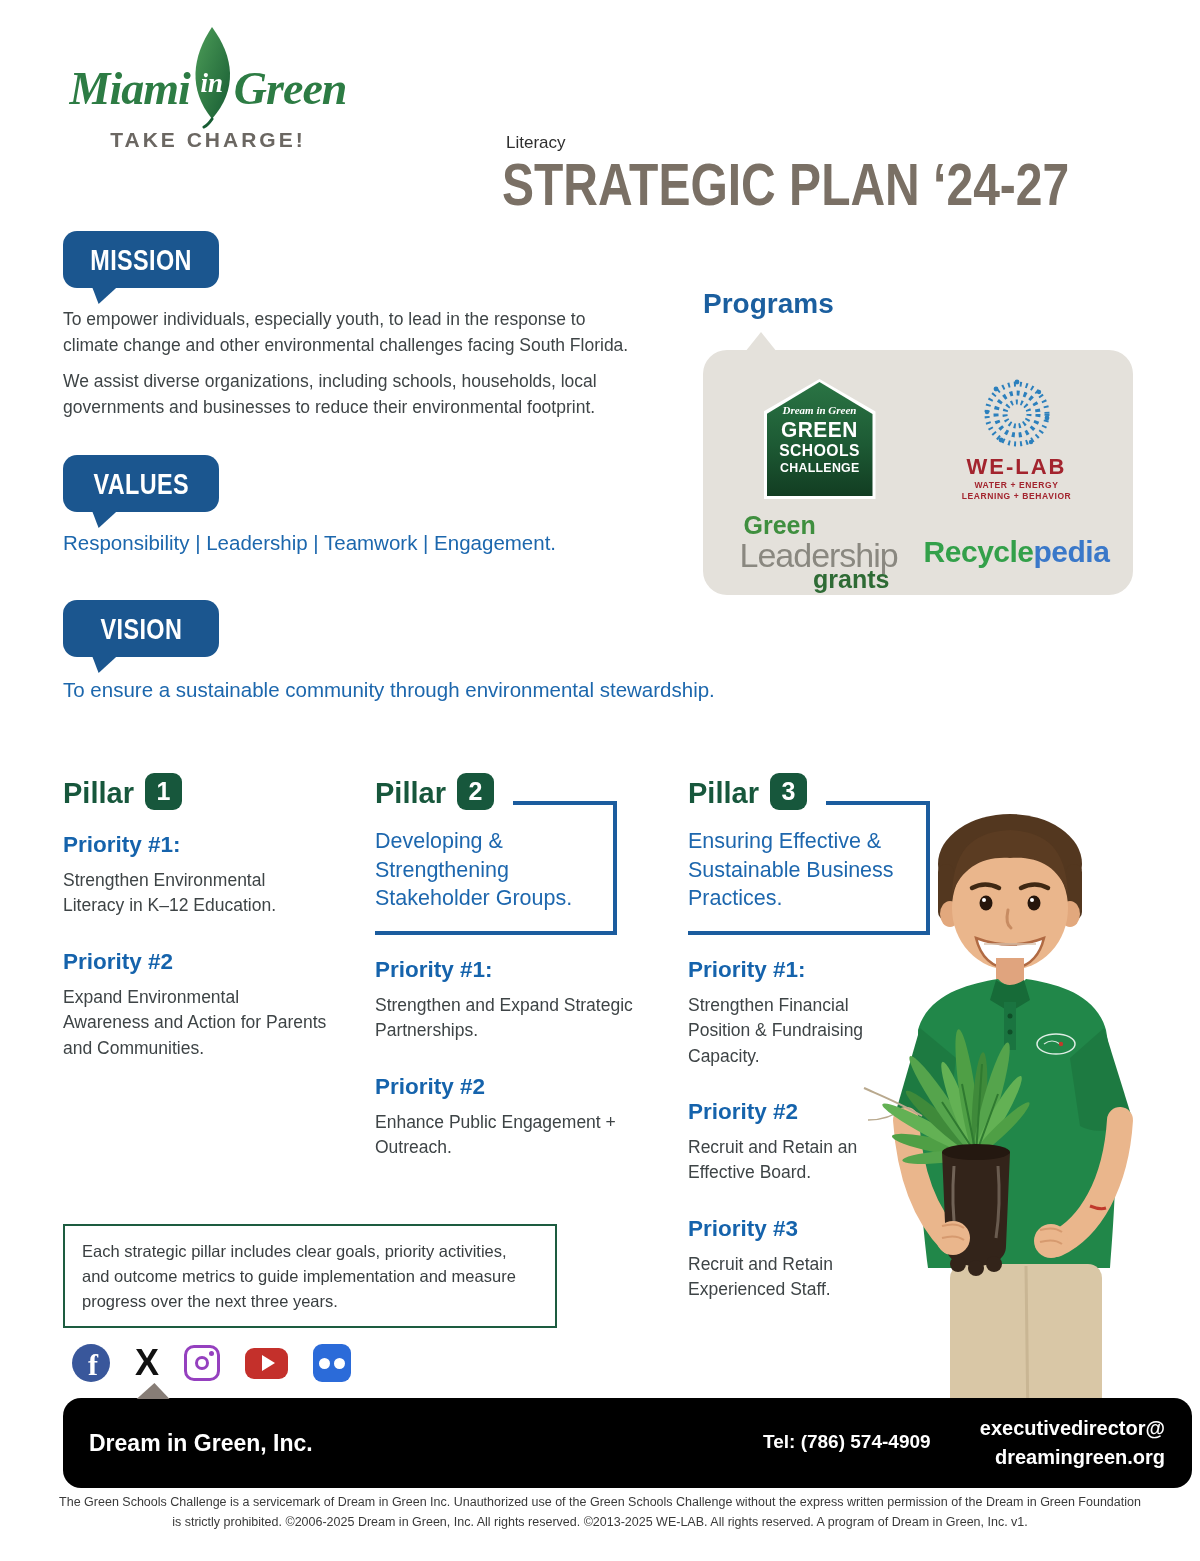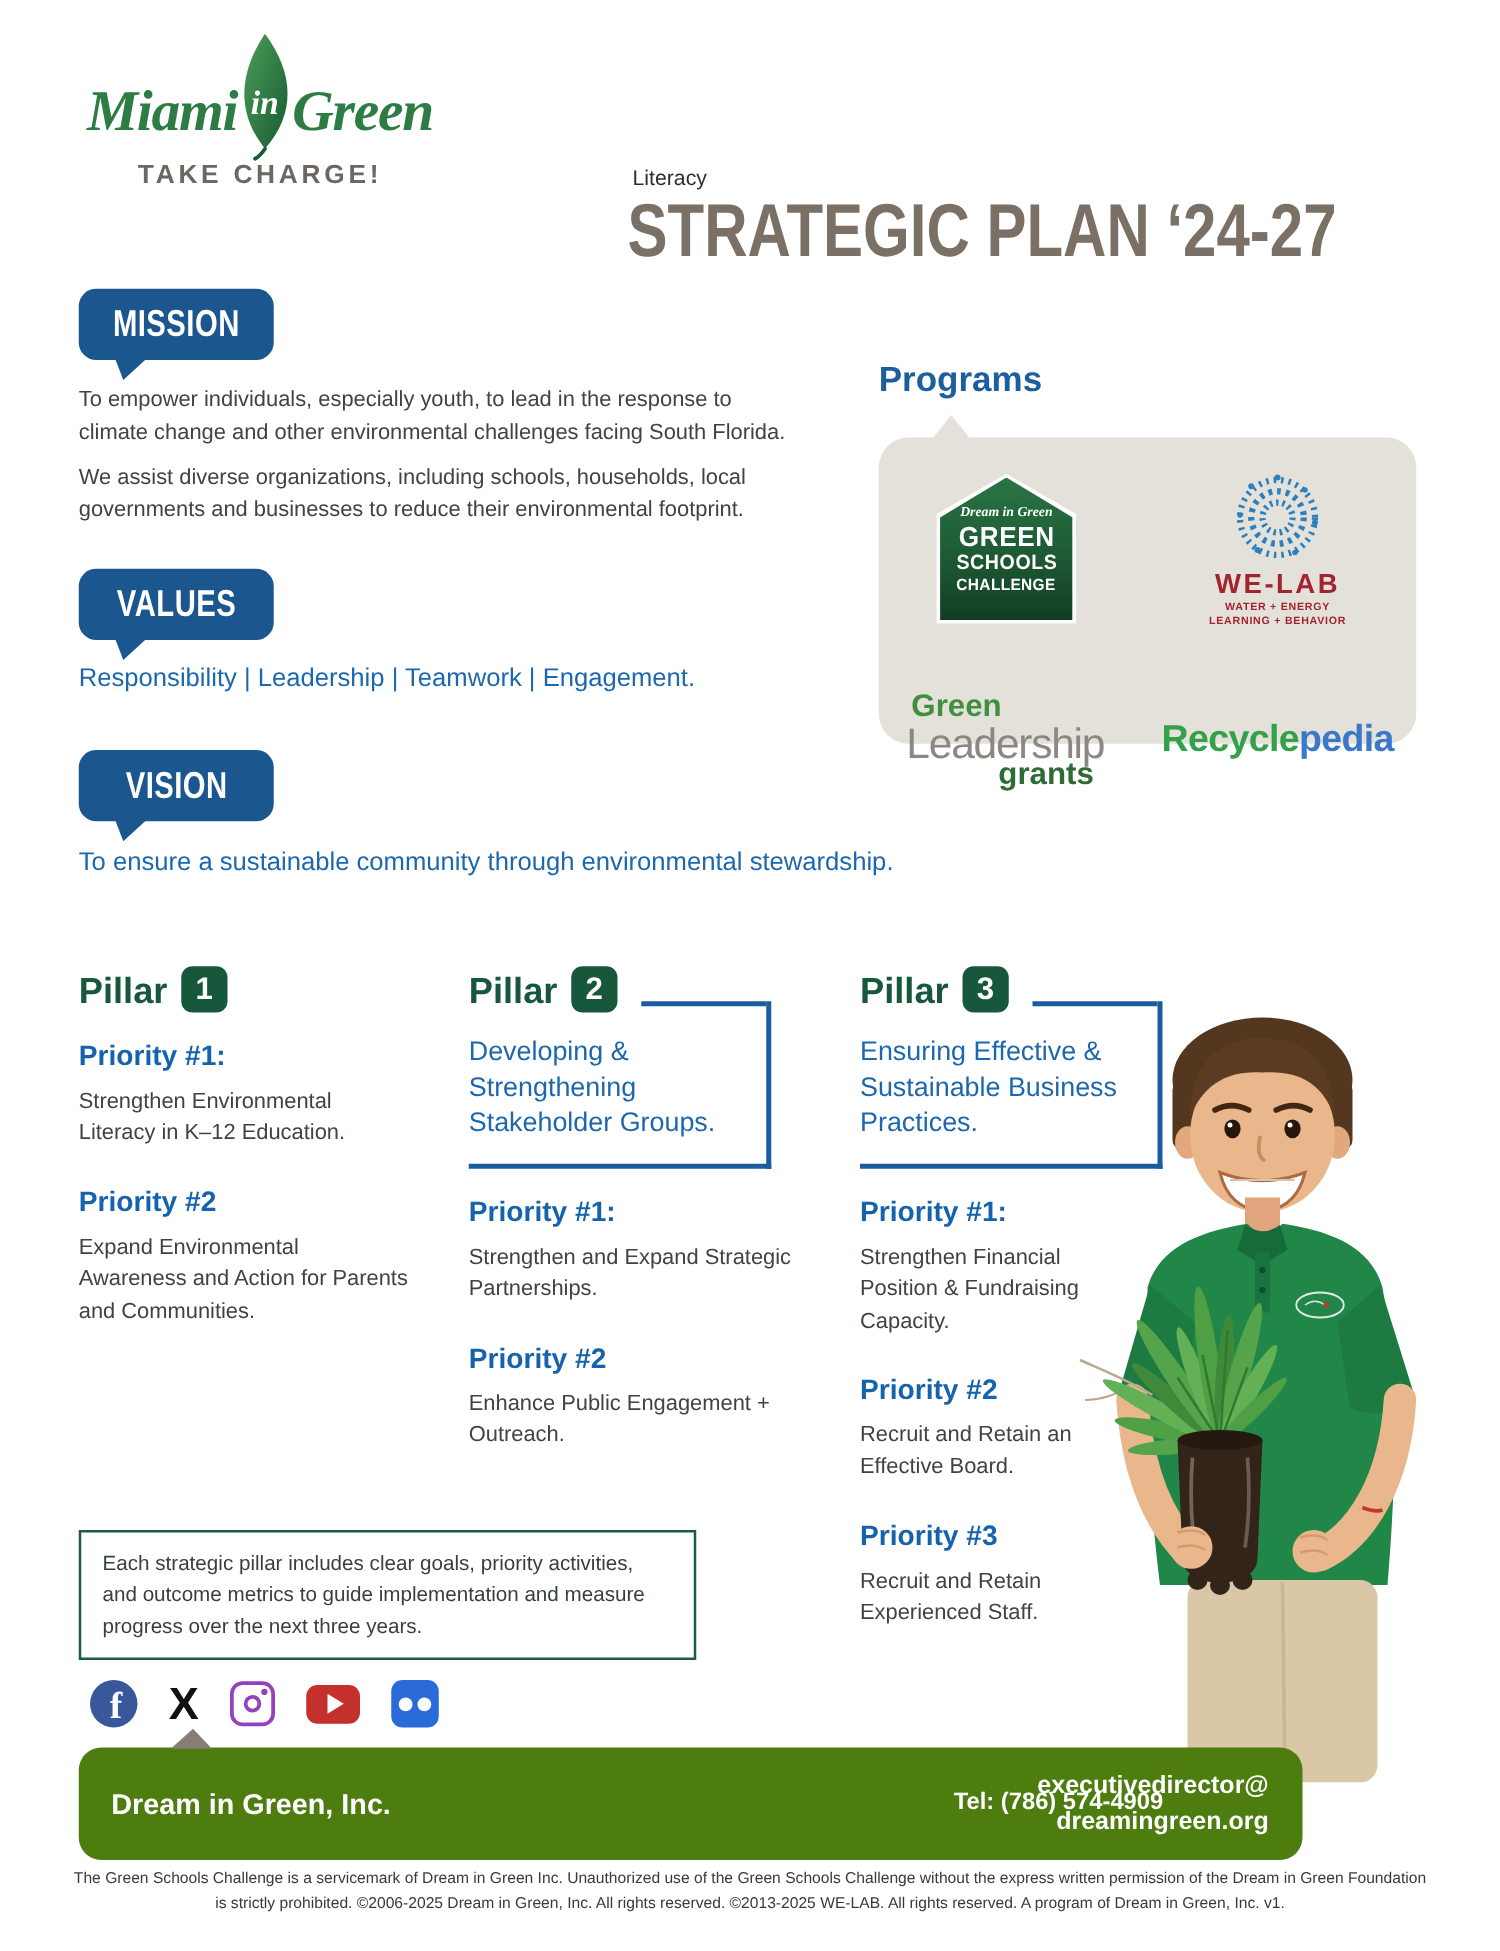--- a/index.html
+++ b/index.html
@@ -28,21 +28,21 @@
   .body-text { color:#3e4446; font-size:17.5px; line-height:1.5; }
   .preline { white-space:pre-line; }
   .mission-p1 { position:absolute; left:63px; top:306px; width:600px; }
   .mission-p2 { position:absolute; left:63px; top:368px; width:600px; }
   .values-line { position:absolute; left:63px; top:531px; font-size:20.5px; color:#1c67ad; }
   .vision-line { position:absolute; left:63px; top:678px; font-size:20.5px; color:#1c67ad; }
 
   
   .programs-heading { position:absolute; left:703px; top:288px; font-size:28px; font-weight:bold; color:#1b5f9f; }
   .programs-box { position:absolute; left:703px; top:350px; width:430px; height:245px; background:#e4e1db; border-radius:24px;
-    display:grid; grid-template-columns:1fr 1fr; grid-template-rows:150px 1fr; padding:14px 18px 10px; align-items:center; justify-items:center;gap:40px; }
+    display:grid; grid-template-columns:1fr 1fr; grid-template-rows:150px 1fr; padding:14px 18px 10px; align-items:center; justify-items:center; }
   .programs-tail { position:absolute; left:42px; top:-18px; width:0; height:0;
     border-left:16px solid transparent; border-right:16px solid transparent; border-bottom:20px solid #e4e1db; }
 
   .gsc { position:relative; width:112px; height:120px; clip-path:polygon(50% 0%, 100% 27%, 100% 100%, 0% 100%, 0% 27%); background:#fff; }
   .gsc-inner { position:absolute; inset:3px; clip-path:polygon(50% 0%, 100% 28%, 100% 100%, 0% 100%, 0% 28%);
     background:linear-gradient(180deg,#2a7444 0%, #1d5a34 55%, #123d22 100%);
     display:flex; flex-direction:column; align-items:center; justify-content:flex-start; padding-top:22px; color:#fff; }
   .gsc-brand { font-family:"Liberation Serif", serif; font-style:italic; font-weight:bold; font-size:11px; margin-bottom:3px; }
   .gsc-l1 { font-size:22px; font-weight:900; line-height:1.02; letter-spacing:.5px; transform:scaleX(.95); }
   .gsc-l2 { font-size:16.5px; font-weight:900; line-height:1.12; letter-spacing:.5px; transform:scaleX(.95); }
@@ -88,21 +88,21 @@
   .ic-x { font-size:36px; font-weight:900; color:#111; line-height:1; }
   .ic-ig { width:36px; height:36px; border:3px solid #9540bf; border-radius:10px; position:relative; }
   .ic-ig .lens { position:absolute; left:50%; top:50%; transform:translate(-50%,-50%); width:14px; height:14px; border:3px solid #9540bf; border-radius:50%; }
   .ic-ig .dot { position:absolute; right:3px; top:3px; width:5px; height:5px; background:#9540bf; border-radius:50%; }
   .ic-yt { width:43px; height:31px; background:#c4302b; border-radius:9px; display:flex; align-items:center; justify-content:center; }
   .ic-yt .tri { width:0; height:0; border-left:13px solid #fff; border-top:8px solid transparent; border-bottom:8px solid transparent; margin-left:3px; }
   .ic-fl { width:38px; height:38px; background:#2b6bd9; border-radius:9px; display:flex; align-items:center; justify-content:center; gap:4px; }
   .ic-fl i { width:11px; height:11px; background:#fff; border-radius:50%; }
 
   
-  .footer-bar { position:absolute; left:63px; top:1398px; width:979px; height:90px; background:#4d7c0f; border-radius:18px; z-index:5; color:#fff; }
+  .footer-bar { position:absolute; left:63px; top:1398px; width:1129px; height:90px; background:#000000; border-radius:18px; z-index:5; color:#fff; }
   .footer-tail { position:absolute; left:75px; top:-15px; width:0; height:0;
     border-left:15px solid transparent; border-right:18px solid transparent; border-bottom:16px solid #877d76; transform:skewX(-10deg); }
   .f-org { position:absolute; left:26px; top:32px; font-size:23px; font-weight:bold; }
   .f-address { position:absolute; right:408px; top:18px; text-align:right; font-size:19px; font-weight:bold; line-height:1.5; }
   .f-tel { position:absolute; left:700px; top:33px; font-size:19px; font-weight:bold; }
   .f-email { position:absolute; right:27px; top:16px; text-align:right; font-size:20px; font-weight:bold; line-height:1.45; }
 
   .fine-print { position:absolute; left:50%; transform:translateX(-50%); top:1492px; width:1125px; text-align:center;
     font-size:12.5px; color:#3a3a3a; line-height:1.6; }
 

